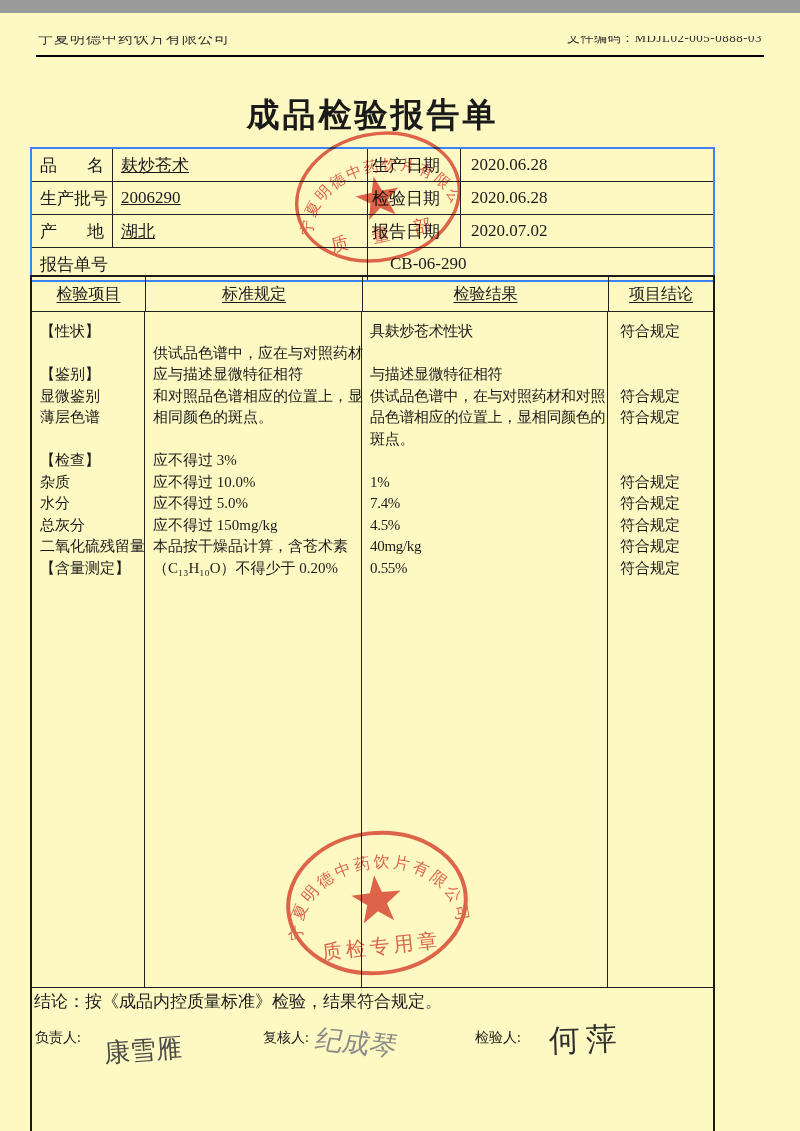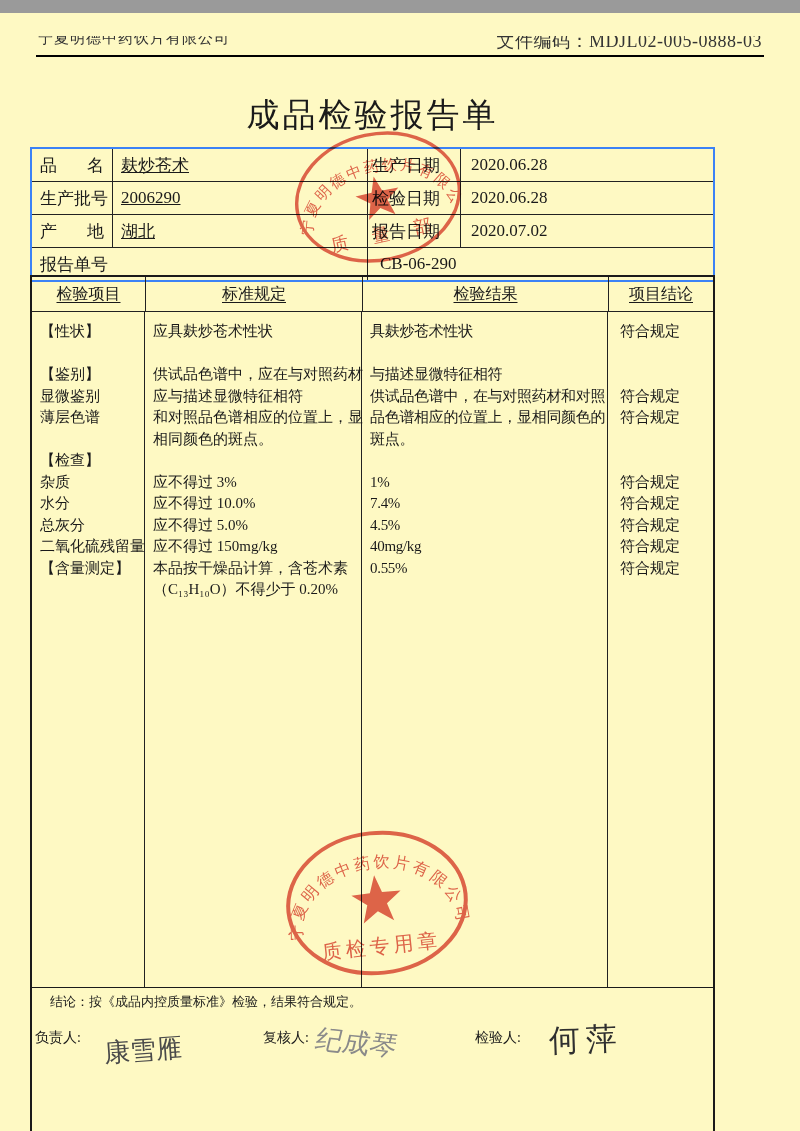--- a/index.html
+++ b/index.html
@@ -2,59 +2,59 @@
 <html><head>
 <meta charset="utf-8">
 <style>
   html,body{margin:0;padding:0;background:#9a9a9a;}
   .page{position:relative;width:800px;height:1131px;margin:13px auto;background:#fef9c3;
         font-family:"Liberation Serif","DejaVu Serif",serif;color:#1a1a1a;overflow:hidden;}
 
   
   .hdr-clip{position:absolute;top:23px;left:0;width:100%;height:17px;overflow:hidden;}
   .hdr-left{position:absolute;left:38px;top:-7px;font-size:15px;letter-spacing:1px;color:#333;white-space:nowrap;}
-  .hdr-right{position:absolute;right:38px;top:-7px;font-size:18px;letter-spacing:.5px;color:#333;white-space:nowrap;text-align:right;}
+  .hdr-right{position:absolute;right:38px;top:-7px;font-size:13px;letter-spacing:.5px;color:#333;white-space:nowrap;text-align:right;}
   .hdr-rule{position:absolute;left:36px;top:42px;width:728px;height:2px;background:#000;}
 
   .title{position:absolute;left:30px;top:80px;width:685px;margin:0;text-align:center;
-         font-size:33px;font-weight:normal;letter-spacing:3px;}
+         font-size:33px;font-weight:bold;letter-spacing:3px;}
 
   
   .info-table{position:absolute;left:30px;top:134px;width:685px;box-sizing:border-box;
               border:2px solid #3b82f6;}
   .itr{display:flex;height:32px;border-top:1px solid #222;}
   .itr:first-child{border-top:none;}
   .ic{box-sizing:border-box;border-left:1px solid #222;display:flex;align-items:center;
       font-size:17px;padding:0 8px;white-space:nowrap;overflow:hidden;}
   .ic:first-child{border-left:none;}
   .w-lab{flex:0 0 80px;}
   .w-val{flex:1 1 auto;text-decoration:underline;}
   .w-dlab{flex:0 0 93px;padding:0 4px;}
   .w-dval{flex:0 0 253px;padding:0 10px;}
   .w-rlab{flex:0 0 335px;}
-  .w-rval{flex:1 1 auto;padding:0 12px;}
+  .w-rval{flex:1 1 auto;padding:0 22px;}
   .jlab span{display:block;width:100%;text-align:justify;text-align-last:justify;}
 
   
   .insp-table{position:absolute;left:30px;top:262px;width:685px;height:915px;box-sizing:border-box;
               border:2px solid #1a1a1a;}
   .ihead{display:flex;height:34px;border-bottom:1px solid #222;}
   .hc{box-sizing:border-box;border-left:1px solid #222;display:flex;align-items:center;
       justify-content:center;font-size:16px;}
   .hc:first-child{border-left:none;}
   .hc span{text-decoration:underline;text-underline-offset:3px;}
   .hc1{flex:0 0 113px;} .hc2{flex:0 0 217px;} .hc3{flex:0 0 246px;} .hc4{flex:1 1 auto;}
   .ibody{position:relative;height:675px;}
   .bc{position:absolute;top:0;height:100%;box-sizing:border-box;border-right:1px solid #222;
       padding:9px 0 0 8px;}
   .bc1{left:0;width:113px;} .bc2{left:113px;width:217px;} .bc3{left:330px;width:246px;letter-spacing:-.3px;}
   .bc4{left:576px;right:0;border-right:none;padding-left:12px;}
   .ln{height:21.5px;line-height:21.5px;font-size:15px;white-space:nowrap;}
-  .concl{height:28px;line-height:28px;border-top:1.5px solid #1a1a1a;font-size:13px;
-         padding-left:18px;white-space:nowrap;}
+  .concl{height:28px;line-height:28px;border-top:1.5px solid #1a1a1a;font-size:17px;
+         padding-left:2px;white-space:nowrap;}
 
   
   .sig-label{position:absolute;font-size:14px;color:#1a1a1a;white-space:nowrap;}
   .sig{position:absolute;white-space:nowrap;font-family:"Liberation Serif","DejaVu Serif",serif;}
   .sig-1{left:104px;top:1020px;font-size:26px;color:#4a4a4a;transform:rotate(-4deg);}
   .sig-2{left:316px;top:1012px;font-size:27px;color:#8a8a8a;transform:rotate(6deg) skewX(-8deg);}
   .sig-3{left:549px;top:1006px;font-size:31px;color:#2f2f2f;transform:rotate(-2deg);letter-spacing:6px;}
 
   
   .stamp{position:absolute;mix-blend-mode:multiply;opacity:.85;pointer-events:none;}
@@ -130,21 +130,20 @@
           <div class="ln"></div>
           <div class="ln">【检查】</div>
           <div class="ln">杂质</div>
           <div class="ln">水分</div>
           <div class="ln">总灰分</div>
           <div class="ln">二氧化硫残留量</div>
           <div class="ln">【含量测定】</div>
           <div class="ln"></div>
         </div>
       <div class="bc bc2">
-          <div class="ln">应具麸炒苍术性状</div>
           <div class="ln"></div>
           <div class="ln">供试品色谱中，应在与对照药材</div>
           <div class="ln">应与描述显微特征相符</div>
           <div class="ln">和对照品色谱相应的位置上，显</div>
           <div class="ln">相同颜色的斑点。</div>
           <div class="ln"></div>
           <div class="ln">应不得过 3%</div>
           <div class="ln">应不得过 10.0%</div>
           <div class="ln">应不得过 5.0%</div>
           <div class="ln">应不得过 150mg/kg</div>

